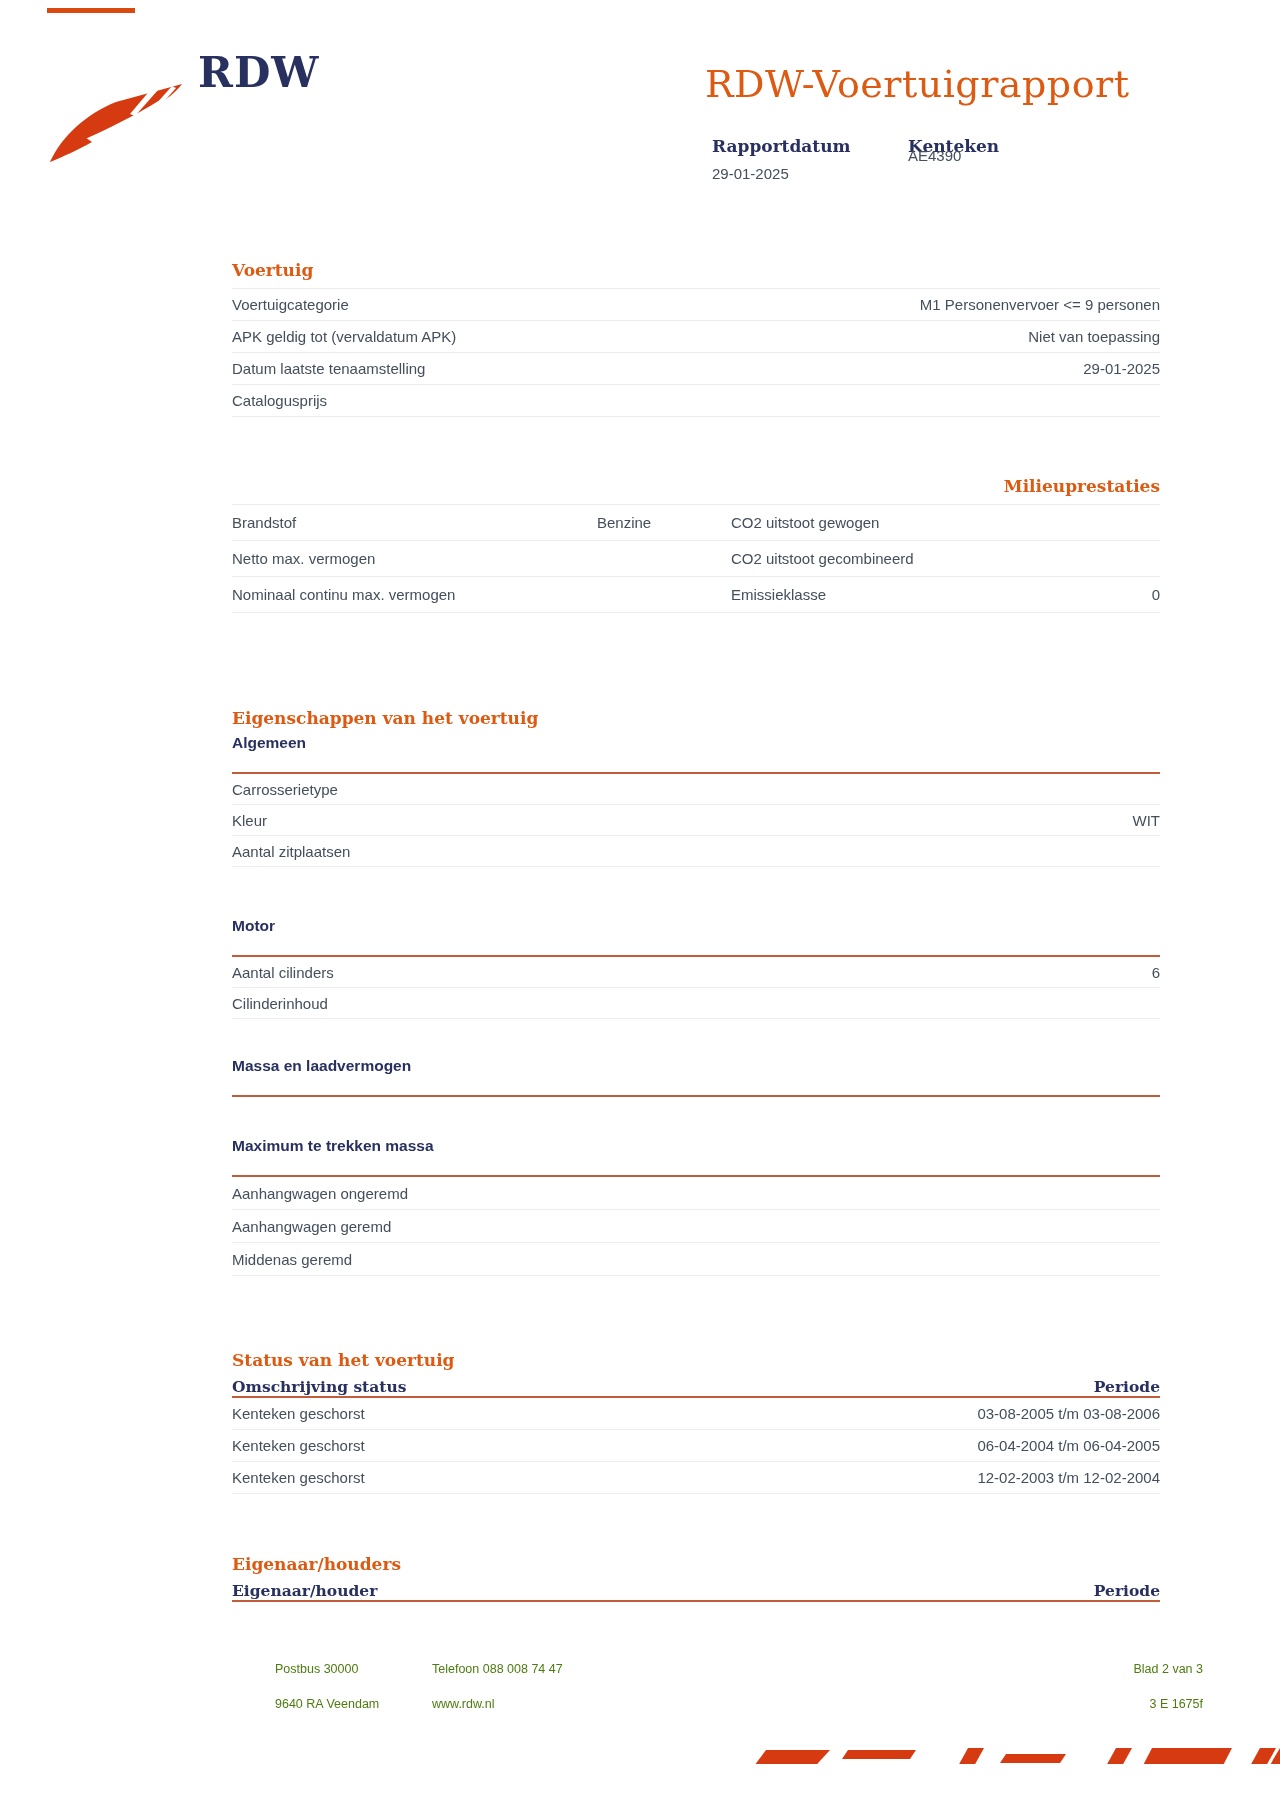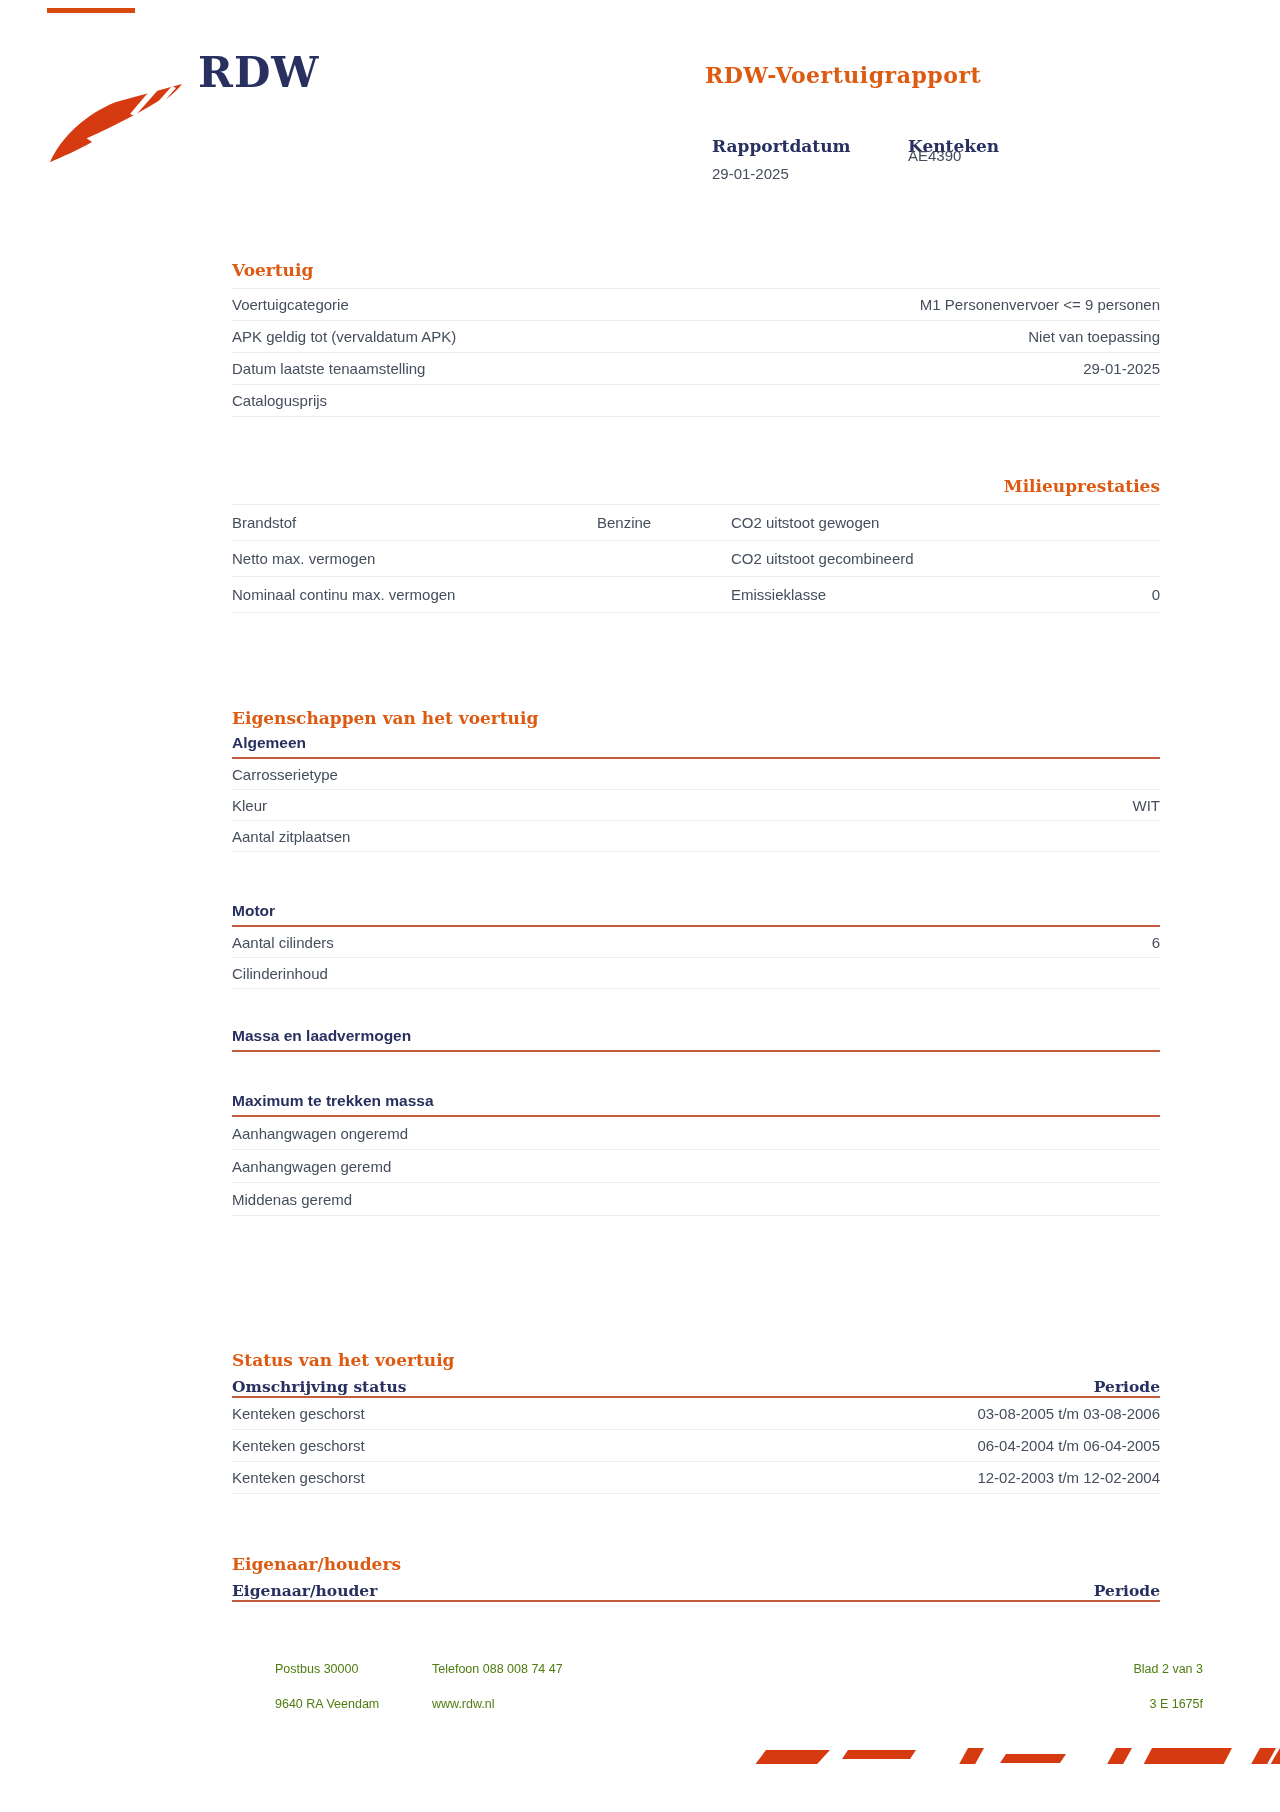--- a/index.html
+++ b/index.html
@@ -20,21 +20,21 @@
   
   .logo-icon{left:48px;top:80px;}
   .logo-text{
     left:198px;top:48px;
     font-family:"DejaVu Serif","Liberation Serif",serif;
     font-weight:bold;font-size:42px;color:#28305F;letter-spacing:1px;
   }
   .doc-title{
     left:705px;top:62px;
     font-family:"DejaVu Serif","Liberation Serif",serif;
-    font-weight:bold;font-size:22px;color:#DC5A12;letter-spacing:0.5px;
+    font-weight:normal;font-size:38px;color:#DC5A12;letter-spacing:0.5px;
   }
   .meta-label{
     font-family:"DejaVu Serif","Liberation Serif",serif;
     font-weight:bold;font-size:17px;color:#28305F;
   }
   .meta-value{font-size:15px;color:#454E5C;}
   .meta-rapport-label{left:712px;top:136px;}
   .meta-rapport-value{left:712px;top:165px;}
   .meta-kenteken-label{left:908px;top:136px;}
   .meta-kenteken-value{left:908px;top:147px;}
@@ -66,21 +66,21 @@
   .row.h30{height:30px;align-items:center;}
   .row.h32{height:32px;}
   .row .lbl{flex:0 0 auto;}
   .row .val{margin-left:auto;text-align:right;}
 
   .row.milieu{display:grid;grid-template-columns:365px 134px 1fr auto;}
   .row.milieu .val{text-align:right;}
   .headrow{display:flex;align-items:flex-end;height:26px;border-bottom:2px solid #C25C3A;}
   .headrow .colhead-r{margin-left:auto;}
 
-  .subhead{display:block;padding-bottom:5px;border-bottom:2px solid #C25C3A;}
+  .subhead{display:block;padding-bottom:20px;border-bottom:2px solid #C25C3A;}
 
   
   .foot{font-size:12.5px;color:#4d7c0f;margin-left:43px;}
   .foot-row{display:flex;}
   .foot .c1{width:157px;}
   .foot .c2{flex:1;}
   .foot .c3{margin-left:auto;text-align:right;}
 
   .watermark{left:720px;top:1744px;}
 </style>

